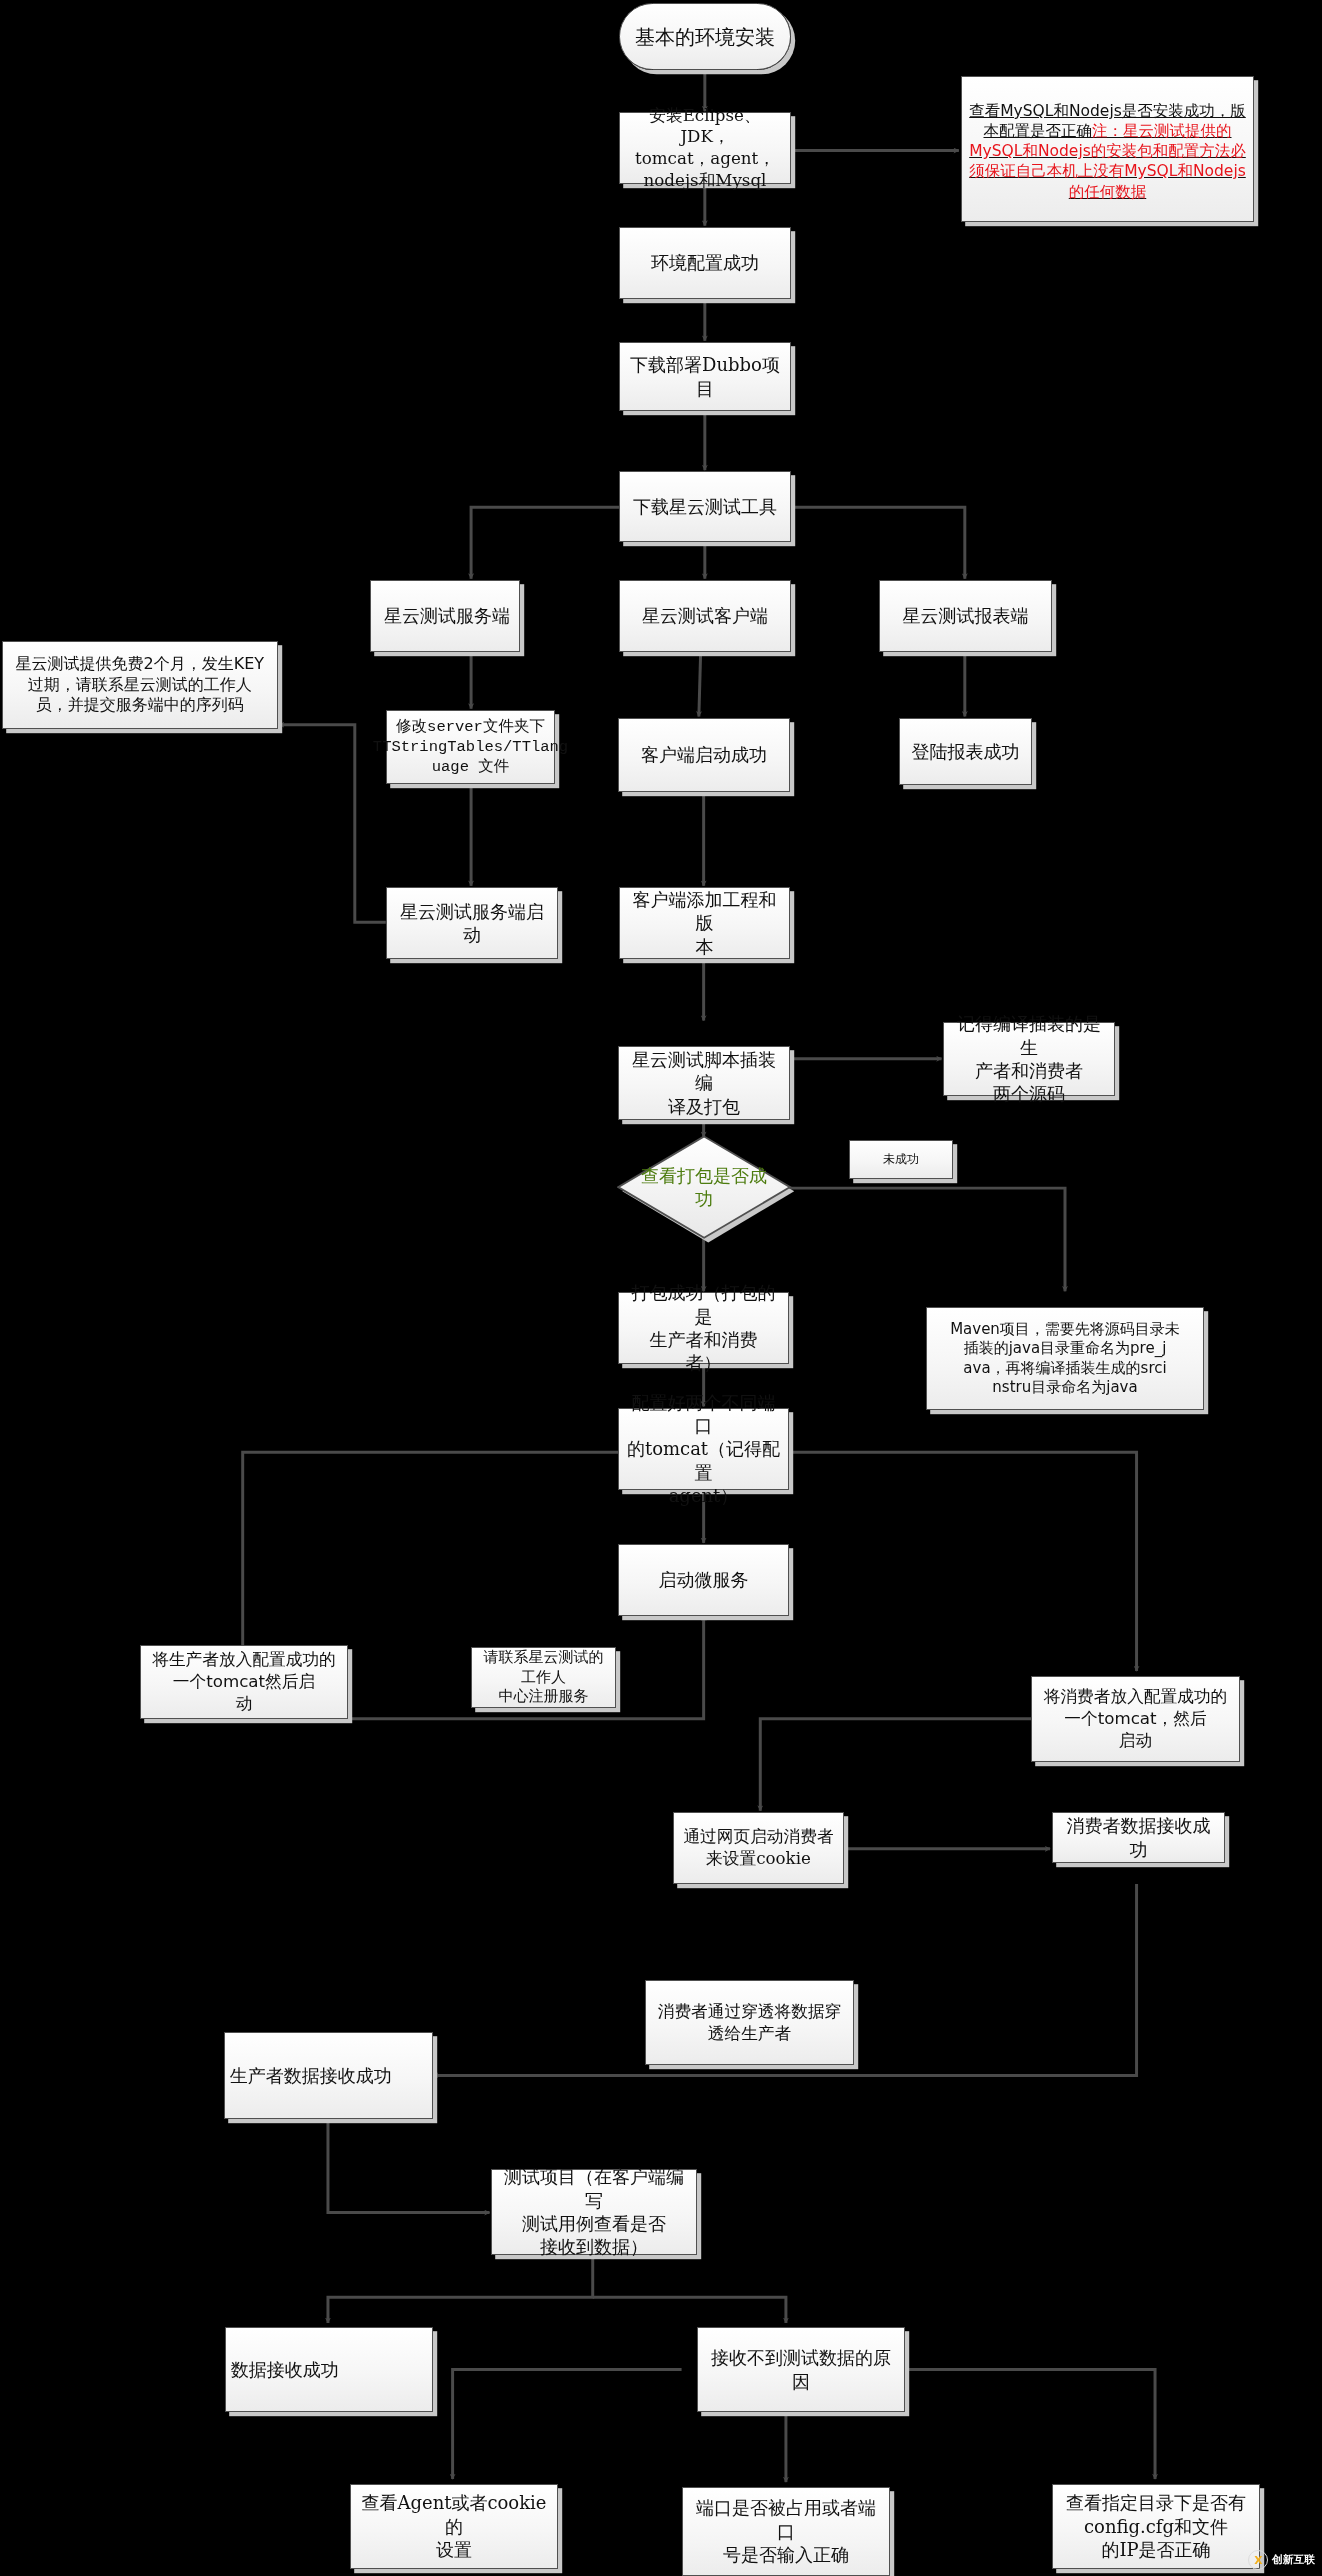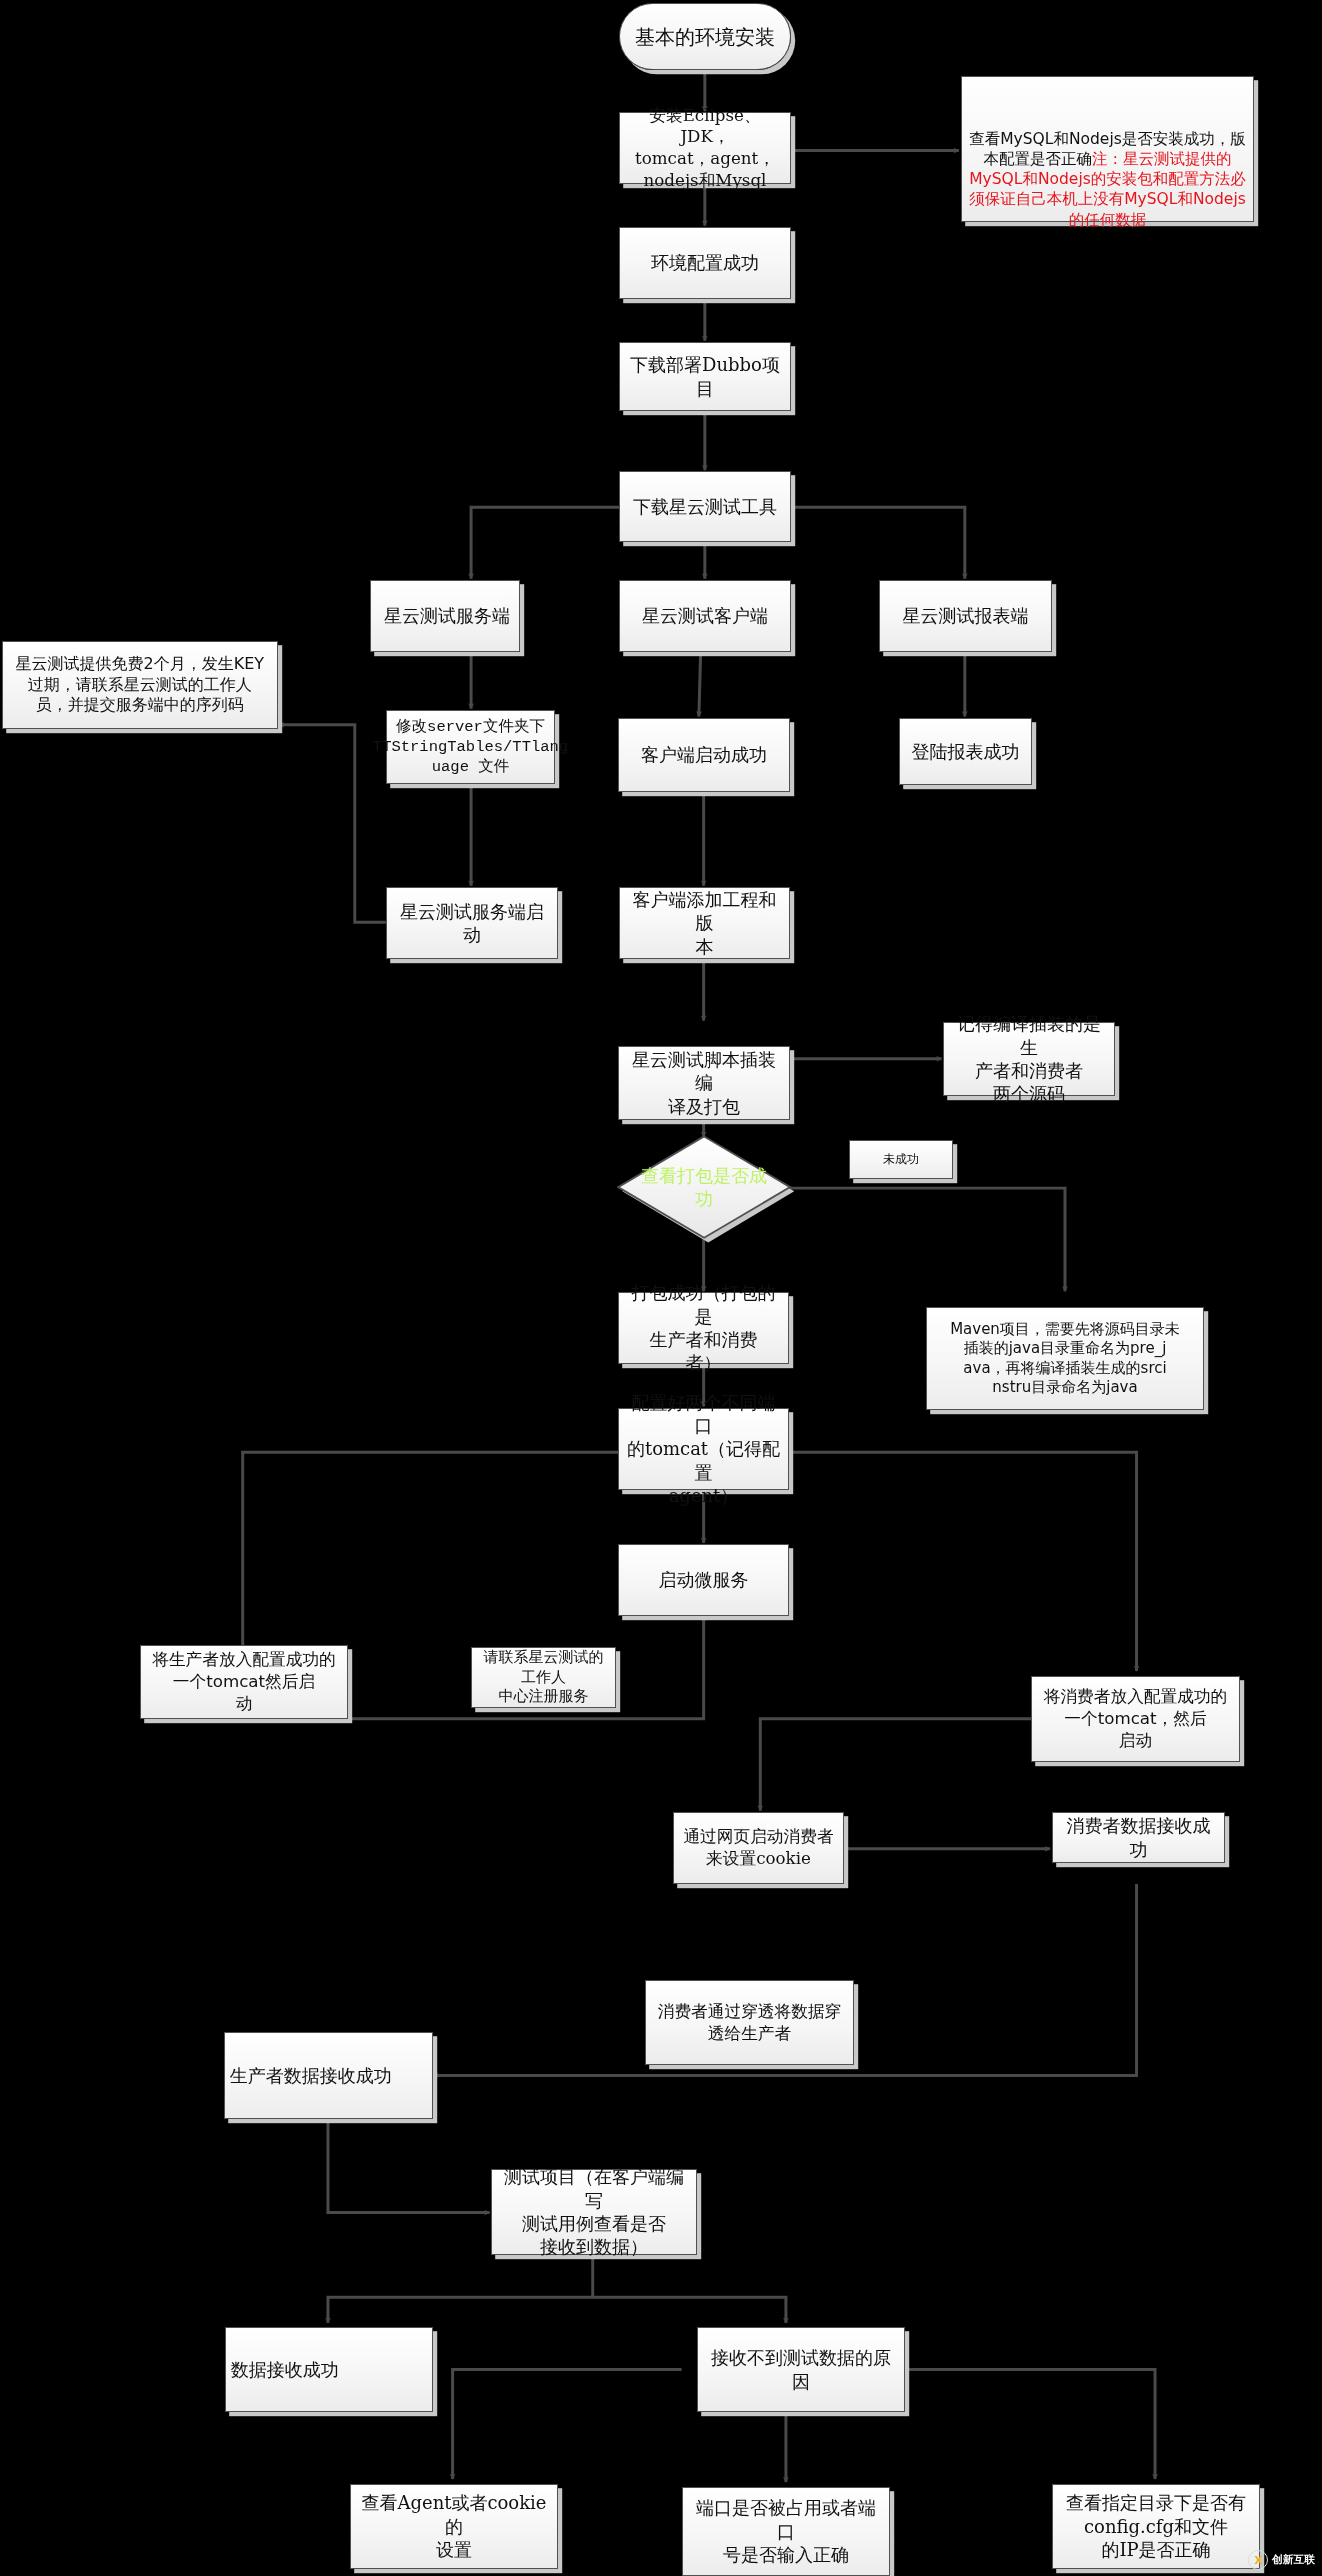--- a/index.html
+++ b/index.html
@@ -13,21 +13,21 @@
           display: flex; align-items: center; justify-content: center;
           text-align: center; color: #111; font-size: 18px; line-height: 1.3;
           padding: 2.4px 4.8px; white-space: pre-line; }
   .node.sans { font-family: "DejaVu Sans", "Liberation Sans", sans-serif; font-size: 16.7px; }
   .node.terminal { border-radius: 36px; font-size: 20px; }
   .node.small { font-size: 12px; }
   .diamond-wrap { position: absolute; }
   .diamond-wrap svg { position: absolute; left: 0; top: 0; }
   .diamond-label { position: absolute; left: 0; top: 0; width: 100%; height: 100%;
           display: flex; align-items: center; justify-content: center;
-          text-align: center; font-size: 18px; line-height: 1.3; color: #bef264;
+          text-align: center; font-size: 18px; line-height: 1.3; color: #4d7c0f;
           white-space: pre-line; padding: 0 18px; box-sizing: border-box; }
   .red { color: #e8141c; }
   .watermark { position: absolute; right: 7.2px; bottom: 6px; display: flex; align-items: center;
           gap: 3.6px; color: #fff; font-family: "DejaVu Sans", sans-serif; }
   .watermark .logo { width: 18px; height: 18px; border-radius: 50%; border: 1.8px solid #ddd;
           display: flex; align-items: center; justify-content: center; color: #f2b01e; font-weight: bold; font-size: 10.7px; }
   .watermark .wm-text { font-size: 10.7px; font-weight: bold; }
 </style>
 </head>
 <body>
@@ -90,21 +90,21 @@
 <div class="node terminal" style="left:619px;top:3px;width:172px;height:67px;">
   <span>基本的环境安装</span>
 </div>
 
 <div class="node" style="left:619px;top:112px;width:172px;height:72px;font-size:16.7px;">
   <span>安装Eclipse、JDK，
 tomcat，agent，
 nodejs和Mysql</span>
 </div>
 
-<div class="node sans" style="left:961px;top:76px;width:293px;height:146px;display:block;padding-top:52px;font-size:15.5px;white-space:normal;">
+<div class="node sans" style="left:961px;top:76px;width:293px;height:146px;display:block;padding-top:24px;font-size:15.5px;white-space:normal;text-decoration:underline;">
   <span>查看MySQL和Nodejs是否安装成功，版本配置是否正确</span><span class="red">注：星云测试提供的MySQL和Nodejs的安装包和配置方法必须保证自己本机上没有MySQL和Nodejs的任何数据</span>
 </div>
 
 <div class="node" style="left:619px;top:227px;width:172px;height:72px;">
   <span>环境配置成功</span>
 </div>
 
 <div class="node" style="left:619px;top:342px;width:172px;height:69px;">
   <span>下载部署Dubbo项目</span>
 </div>

